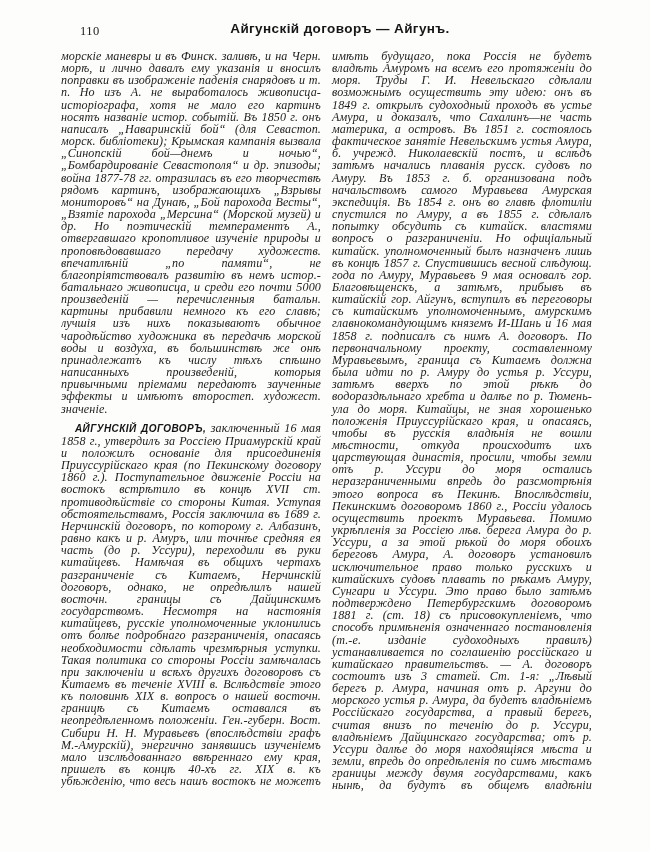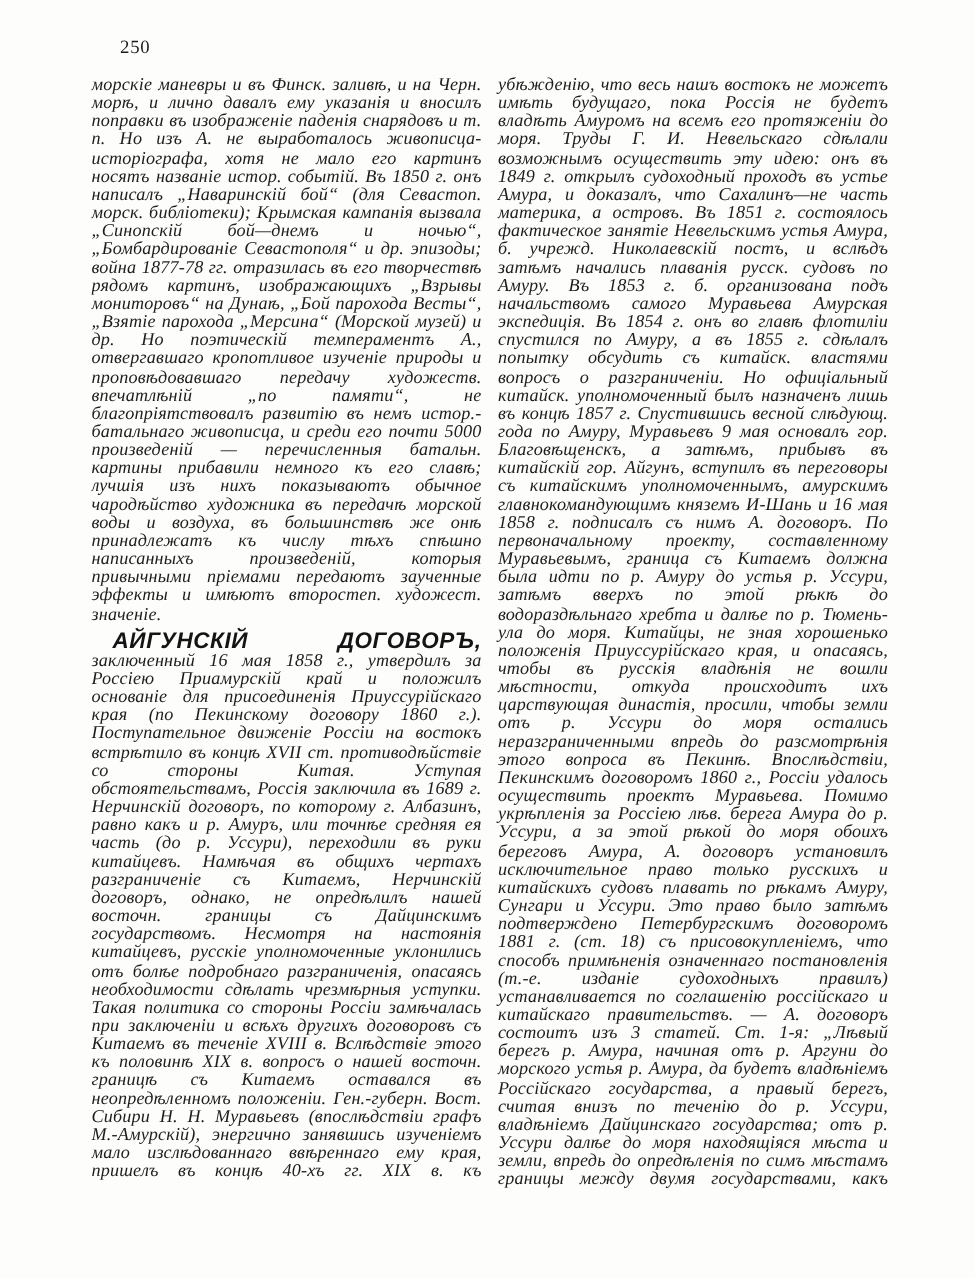--- a/index.html
+++ b/index.html
@@ -51,32 +51,33 @@
   .columns p {
     margin: 0;
     text-indent: 14px;
     text-justify: inter-word;
   }
   p.continuation { text-indent: 0; }
   p.article { margin-top: 7px; }
   .lead {
     font-family: "Liberation Sans", sans-serif;
     font-weight: 700;
-    font-size: 15px;
+    font-size: 10px;
     letter-spacing: 0.4px;
     color: #141414;
   }
 </style>
 </head>
 <body>
 
 <div class="scan-page">
 
-  <div class="pagenum">250</div>
+  <div class="pagenum">110</div>
 
+  <div class="runhead">Айгунскій договоръ — Айгунъ.</div>
 
   <div class="columns">
 
     <p class="continuation"><span>морскіе маневры и въ Финск. заливѣ, и на Черн. морѣ, и лично давалъ ему указанія и вносилъ поправки въ изображеніе паденія снарядовъ и т. п. Но изъ А. не выработалось живописца-исторіографа, хотя не мало его картинъ носятъ названіе истор. событій. Въ 1850 г. онъ написалъ „Наваринскій бой“ (для Севастоп. морск. библіотеки); Крымская кампанія вызвала „Синопскій бой—днемъ и ночью“, „Бомбардированіе Севастополя“ и др. эпизоды; война 1877-78 гг. отразилась въ его творчествѣ рядомъ картинъ, изображающихъ „Взрывы мониторовъ“ на Дунаѣ, „Бой парохода Весты“, „Взятіе парохода „Мерсина“ (Морской музей) и др. Но поэтическій темпераментъ А., отвергавшаго кропотливое изученіе природы и проповѣдовавшаго передачу художеств. впечатлѣній „по памяти“, не благопріятствовалъ развитію въ немъ истор.-батальнаго живописца, и среди его почти 5000 произведеній — перечисленныя батальн. картины прибавили немного къ его славѣ; лучшія изъ нихъ показываютъ обычное чародѣйство художника въ передачѣ морской воды и воздуха, въ большинствѣ же онѣ принадлежатъ къ числу тѣхъ спѣшно написанныхъ произведеній, которыя привычными пріемами передаютъ заученные эффекты и имѣютъ второстеп. художест. значеніе.</span></p>
 
     <p class="article"><span class="lead">АЙГУНСКІЙ ДОГОВОРЪ,</span><span> заключенный 16 мая 1858 г., утвердилъ за Россіею Приамурскій край и положилъ основаніе для присоединенія Приуссурійскаго края (по Пекинскому договору 1860 г.). Поступательное движеніе Россіи на востокъ встрѣтило въ концѣ XVII ст. противодѣйствіе со стороны Китая. Уступая обстоятельствамъ, Россія заключила въ 1689 г. Нерчинскій договоръ, по которому г. Албазинъ, равно какъ и р. Амуръ, или точнѣе средняя ея часть (до р. Уссури), переходили въ руки китайцевъ. Намѣчая въ общихъ чертахъ разграниченіе съ Китаемъ, Нерчинскій договоръ, однако, не опредѣлилъ нашей восточн. границы съ Дайцинскимъ государствомъ. Несмотря на настоянія китайцевъ, русскіе уполномоченные уклонились отъ болѣе подробнаго разграниченія, опасаясь необходимости сдѣлать чрезмѣрныя уступки. Такая политика со стороны Россіи замѣчалась при заключеніи и всѣхъ другихъ договоровъ съ Китаемъ въ теченіе XVIII в. Вслѣдствіе этого къ половинѣ XIX в. вопросъ о нашей восточн. границѣ съ Китаемъ оставался въ неопредѣленномъ положеніи. Ген.-губерн. Вост. Сибири Н. Н. Муравьевъ (впослѣдствіи графъ М.-Амурскій), энергично занявшись изученіемъ мало изслѣдованнаго ввѣреннаго ему края, пришелъ въ концѣ 40-хъ гг. XIX в. къ убѣжденію, что весь нашъ востокъ не можетъ имѣть будущаго, пока Россія не будетъ владѣть Амуромъ на всемъ его протяженіи до моря. Труды Г. И. Невельскаго сдѣлали возможнымъ осуществить эту идею: онъ въ 1849 г. открылъ судоходный проходъ въ устье Амура, и доказалъ, что Сахалинъ—не часть материка, а островъ. Въ 1851 г. состоялось фактическое занятіе Невельскимъ устья Амура, б. учрежд. Николаевскій постъ, и вслѣдъ затѣмъ начались плаванія русск. судовъ по Амуру. Въ 1853 г. б. организована подъ начальствомъ самого Муравьева Амурская экспедиція. Въ 1854 г. онъ во главѣ флотиліи спустился по Амуру, а въ 1855 г. сдѣлалъ попытку обсудить съ китайск. властями вопросъ о разграниченіи. Но офиціальный китайск. уполномоченный былъ назначенъ лишь въ концѣ 1857 г. Спустившись весной слѣдующ. года по Амуру, Муравьевъ 9 мая основалъ гор. Благовѣщенскъ, а затѣмъ, прибывъ въ китайскій гор. Айгунъ, вступилъ въ переговоры съ китайскимъ уполномоченнымъ, амурскимъ главнокомандующимъ княземъ И-Шань и 16 мая 1858 г. подписалъ съ нимъ А. договоръ. По первоначальному проекту, составленному Муравьевымъ, граница съ Китаемъ должна была идти по р. Амуру до устья р. Уссури, затѣмъ вверхъ по этой рѣкѣ до водораздѣльнаго хребта и далѣе по р. Тюмень-ула до моря. Китайцы, не зная хорошенько положенія Приуссурійскаго края, и опасаясь, чтобы въ русскія владѣнія не вошли мѣстности, откуда происходитъ ихъ царствующая династія, просили, чтобы земли отъ р. Уссури до моря остались неразграниченными впредь до разсмотрѣнія этого вопроса въ Пекинѣ. Впослѣдствіи, Пекинскимъ договоромъ 1860 г., Россіи удалось осуществить проектъ Муравьева. Помимо укрѣпленія за Россіею лѣв. берега Амура до р. Уссури, а за этой рѣкой до моря обоихъ береговъ Амура, А. договоръ установилъ исключительное право только русскихъ и китайскихъ судовъ плавать по рѣкамъ Амуру, Сунгари и Уссури. Это право было затѣмъ подтверждено Петербургскимъ договоромъ 1881 г. (ст. 18) съ присовокупленіемъ, что способъ примѣненія означеннаго постановленія (т.-е. изданіе судоходныхъ правилъ) устанавливается по соглашенію россійскаго и китайскаго правительствъ. — А. договоръ состоитъ изъ 3 статей. Ст. 1-я: „Лѣвый берегъ р. Амура, начиная отъ р. Аргуни до морского устья р. Амура, да будетъ владѣніемъ Россійскаго государства, а правый берегъ, считая внизъ по теченію до р. Уссури, владѣніемъ Дайцинскаго государства; отъ р. Уссури далѣе до моря находящіяся мѣста и земли, впредь до опредѣленія по симъ мѣстамъ границы между двумя государствами, какъ нынѣ, да будутъ въ общемъ владѣніи Дайцинскаго и Россійскаго государствъ. По рѣкамъ Амуру, Сунгари и Уссури могутъ плавать только суда Дайцинскаго и Россійскаго государствъ; всѣхъ же прочихъ иностранныхъ государствъ судамъ по симъ рѣкамъ плавать не должно. Находящихся по лѣвому берегу р. Амура отъ р. Зеи на югъ, до деревни Хормолдзинь, манчжурскихъ жителей оставить вѣчно на прежнихъ мѣстахъ ихъ жительства, подъ вѣдѣніемъ Манчжурскаго правительства, съ тѣмъ, чтобы русскіе жители обидъ и притѣсненій имъ не дѣлали“. Ст. 2-я: „Для взаимной дружбы подданныхъ двухъ государствъ дозволяется взаимная торговля проживающимъ по рѣкамъ Уссури, Амуру и Сунгари подданнымъ обоихъ государствъ, а начальствующіе должны взаимно покровительствовать на обоихъ берегахъ торгующимъ людямъ двухъ государствъ“. Ст. 3: „Что уполномоченный Россійскаго государства ген.-губ. Муравьевъ и уполномоченный Дайцинскаго государства амурскій гл-щій И-Шань, по общему согласію, постановили—да будетъ исполняемо въ точности и ненарушимо на вѣчныя времена“.</span></p>
 
   </div>
 </div>
 

